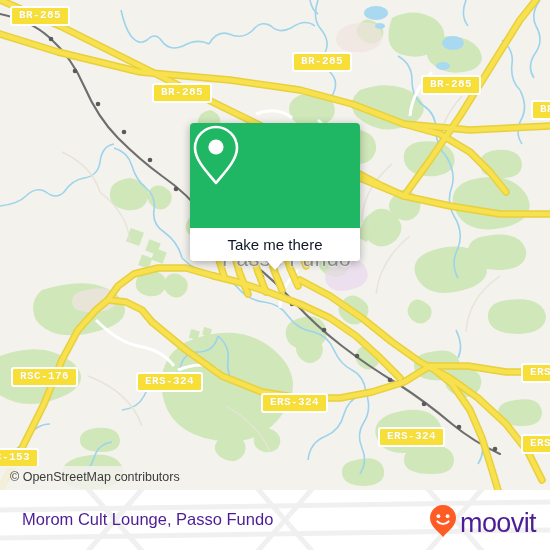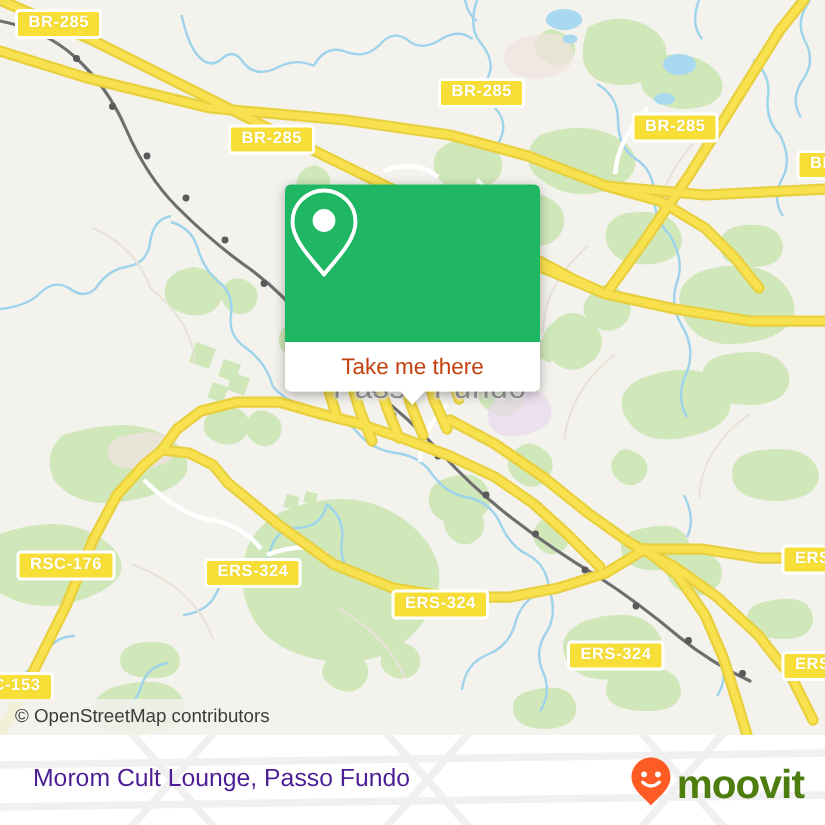--- a/index.html
+++ b/index.html
@@ -10,21 +10,21 @@
   #map{position:absolute;left:0;top:0;width:550px;height:490px;overflow:hidden;background:#f4f3ee;}
   #map svg{position:absolute;left:0;top:0;}
 
   
   .shield{
     position:absolute;
     background:#f7df38;
     border:2px solid #ffffff;
     border-radius:3px;
     color:#ffffff;
-    font-family:Liberation Sans, sans-serif;
+    font-family:Liberation Mono, monospace;
     font-size:11px;
     font-weight:bold;
     letter-spacing:.4px;
     padding:2px 7px 3px 7px;
     line-height:11px;
     white-space:nowrap;
     box-sizing:border-box;
     text-shadow:0 0 1px rgba(200,170,0,.45);
   }
 
@@ -51,21 +51,21 @@
     background:#1fb763;
     height:105px;
     border-radius:4px 4px 0 0;
     display:flex;align-items:center;justify-content:center;
   }
   #popup-btn{
     background:#ffffff;
     height:33px;
     border-radius:0 0 4px 4px;
     display:flex;align-items:center;justify-content:center;
-    color:#c2410c;
+    color:#0f172a;
     font-size:15px;
     position:relative;
     z-index:2;
   }
   #popup-tip{
     position:absolute;left:50%;margin-left:-9px;bottom:-9px;
     width:0;height:0;
     border-left:9px solid transparent;
     border-right:9px solid transparent;
     border-top:10px solid #ffffff;
@@ -94,21 +94,21 @@
   #place-title{
     position:absolute;left:22px;top:20px;
     font-size:16.5px;color:#4c1d95;
     white-space:nowrap;
   }
   #brand{
     position:absolute;right:14px;top:14px;
     display:flex;align-items:center;gap:3px;
   }
   #brand-word{
-    font-size:27px;font-weight:bold;color:#4d7c0f;
+    font-size:27px;font-weight:normal;color:#4c1d95;
     letter-spacing:-.6px;line-height:27px;
   }
 </style>
 </head>
 <body>
 
 <div id="app">
 
   <div id="map">
     <svg width="550" height="490" viewBox="0 0 550 490">

